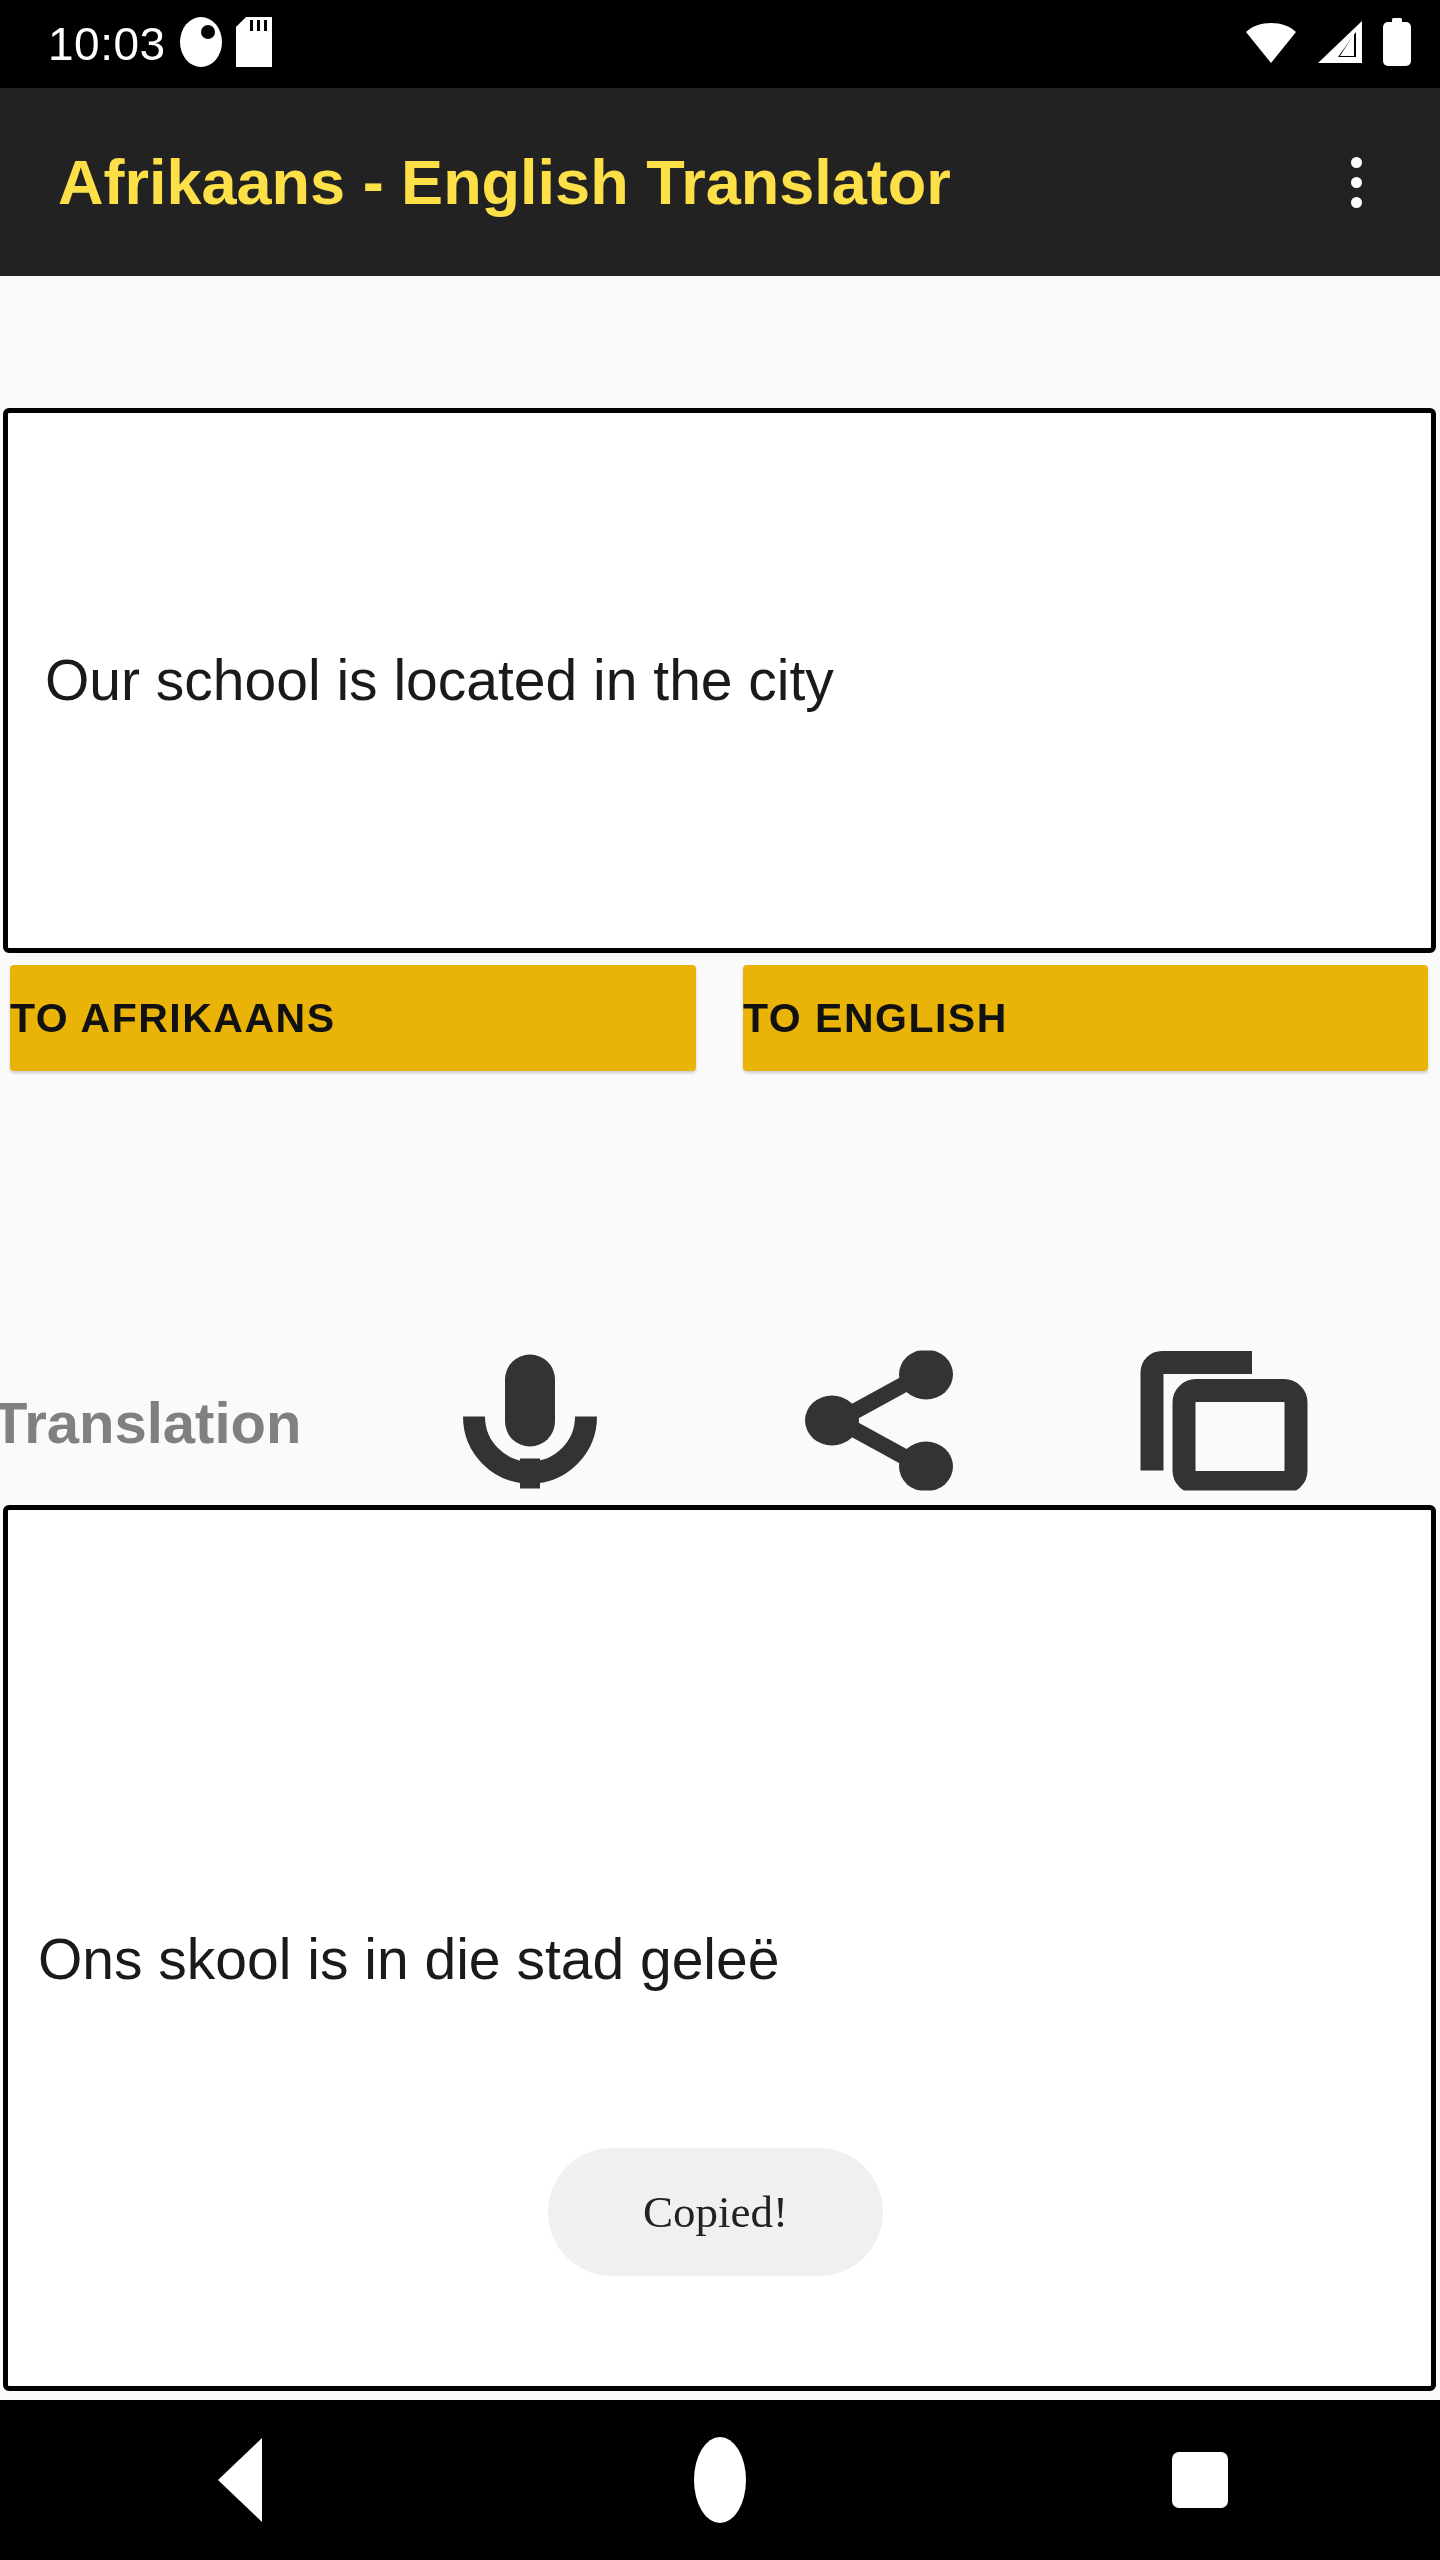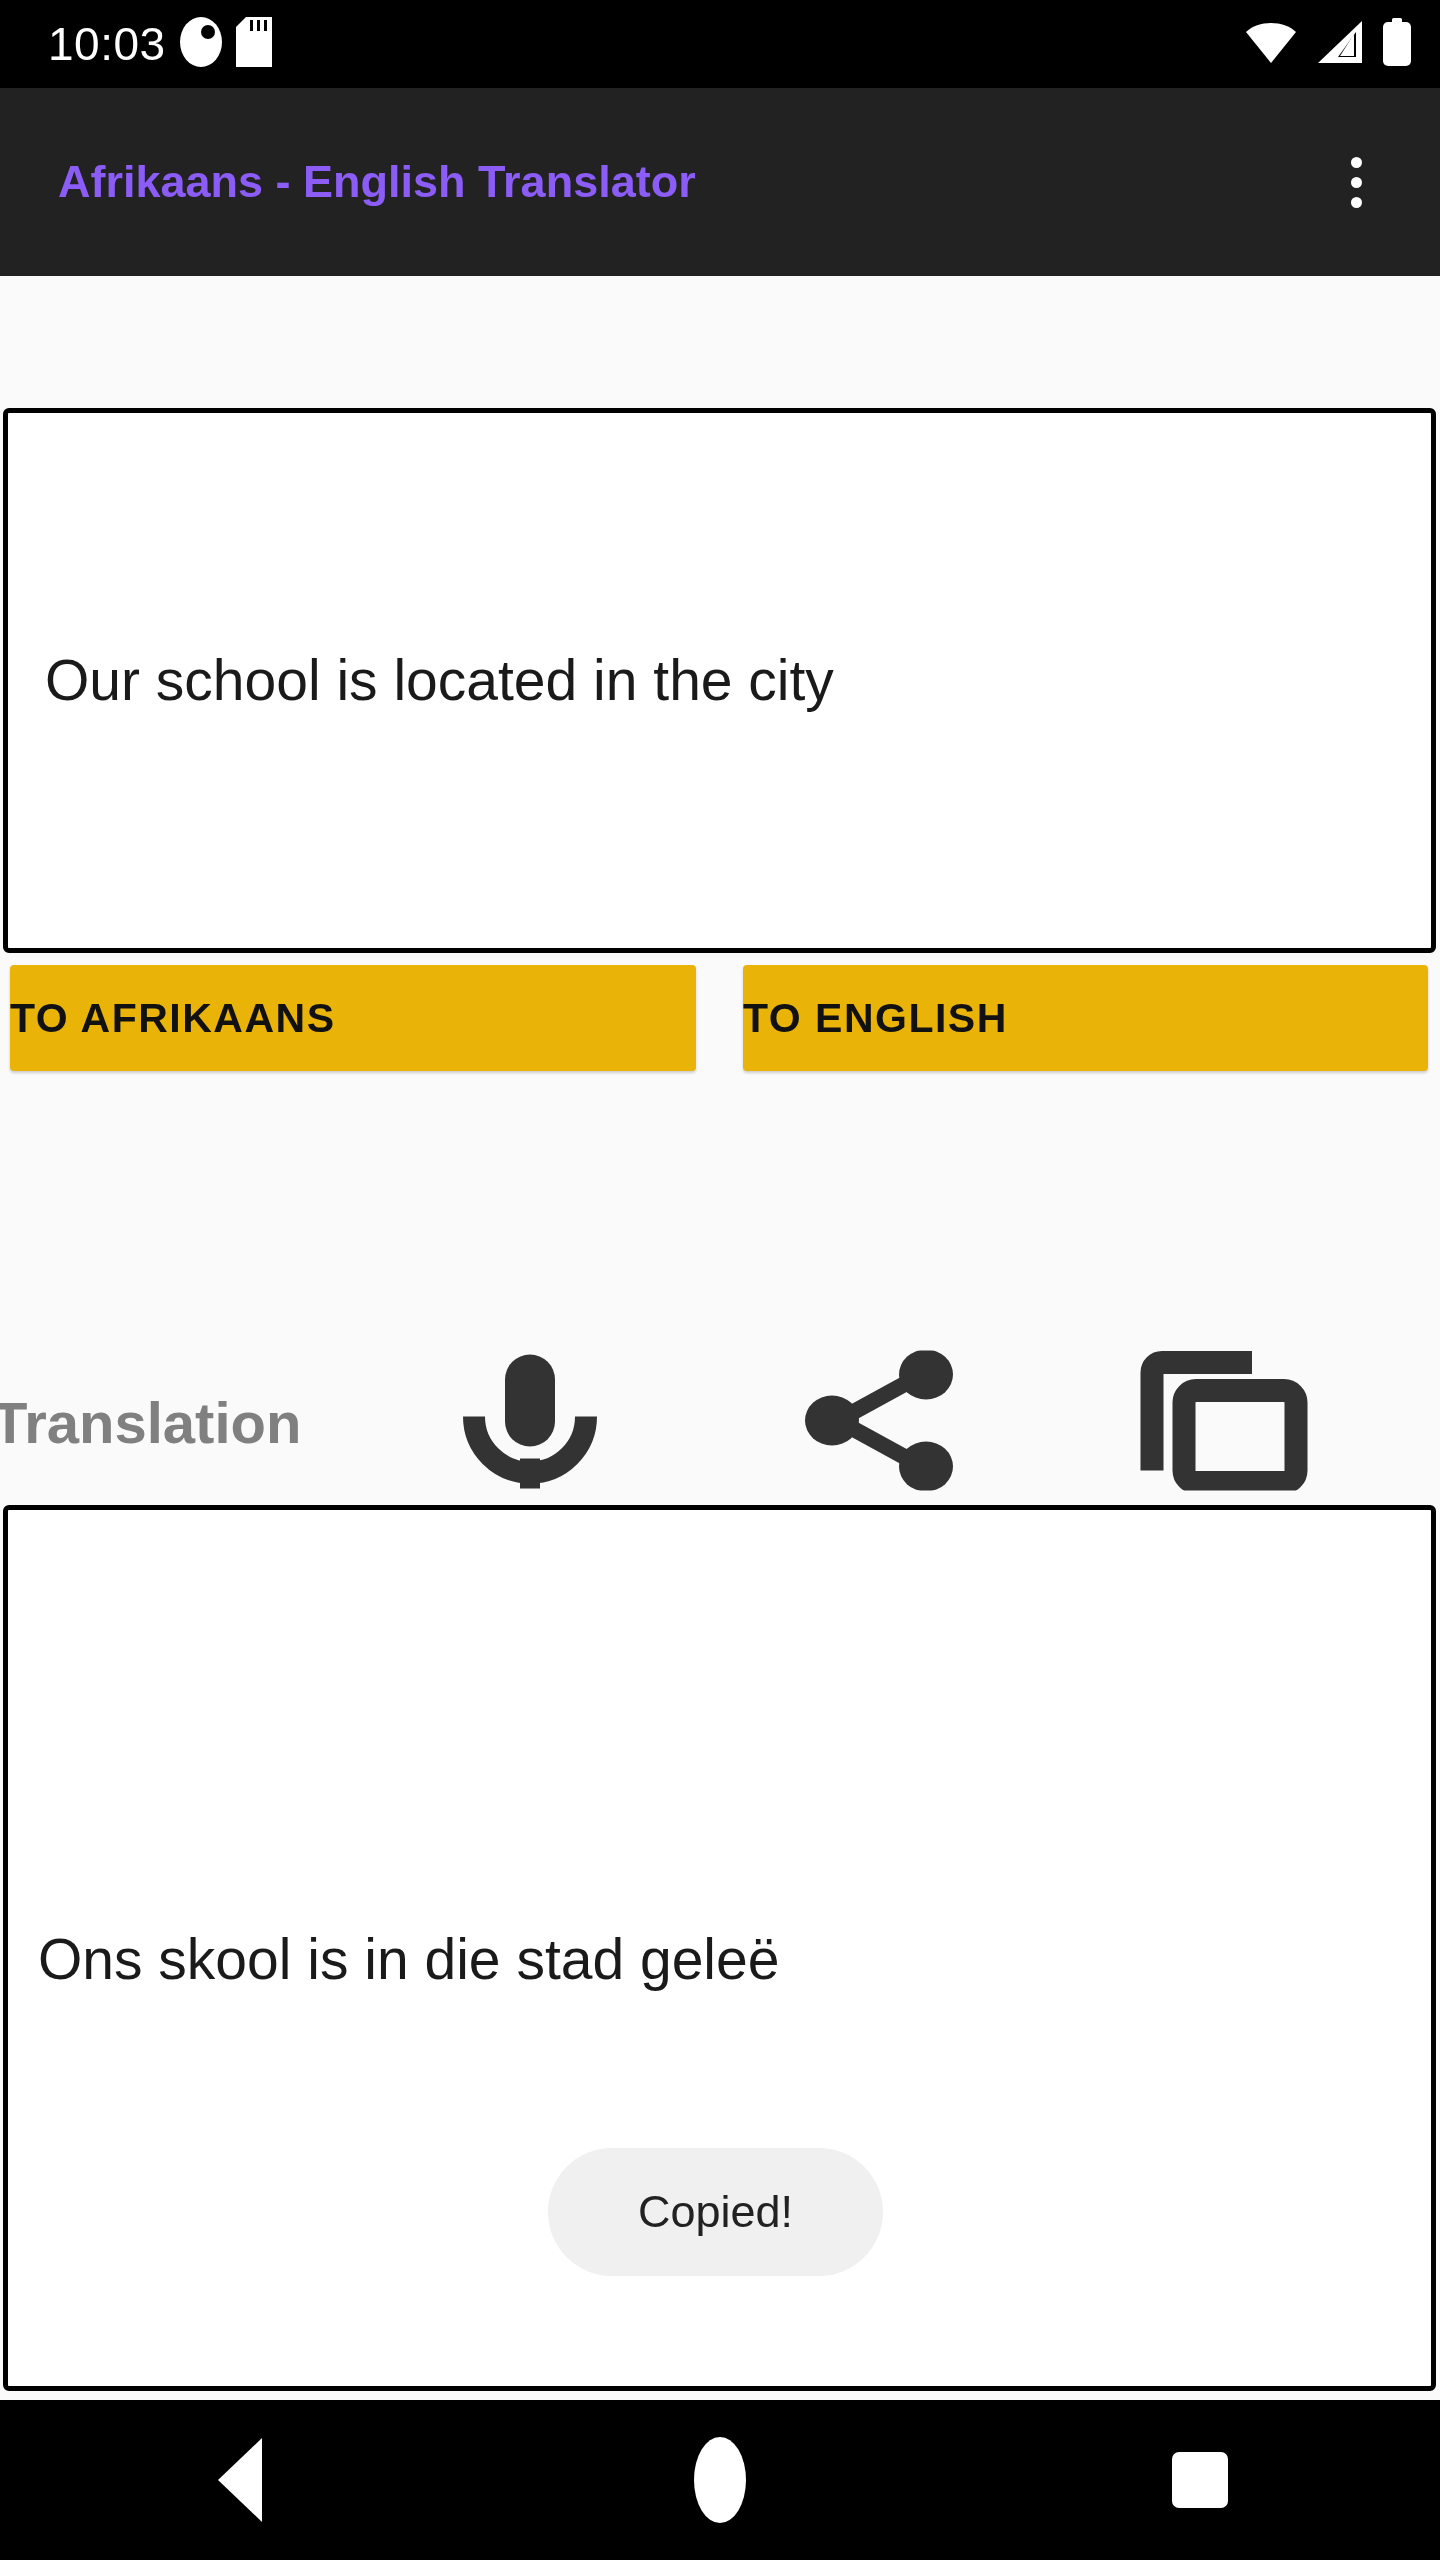--- a/index.html
+++ b/index.html
@@ -22,21 +22,21 @@
   .status-right { margin-left:auto; display:flex; align-items:center; gap:18px; }
   .icn { display:block; }
 
   
   .app-bar {
     position:absolute; top:88px; left:0; width:1440px; height:188px;
     background:#222222; display:flex; align-items:center;
     padding:0 36px 0 58px;
   }
   .app-title {
-    color:#8b5cf6; font-size:45px; font-weight:bold;
+    color:#fde047; font-size:63px; font-weight:bold;
     white-space:nowrap; letter-spacing:0px;
   }
   .overflow-btn {
     margin-left:auto; width:96px; height:96px;
     display:flex; flex-direction:column; align-items:center; justify-content:center; gap:9px;
   }
   .dot { width:11px; height:11px; border-radius:50%; background:#fff; }
 
   
   .orig-header {
@@ -101,21 +101,21 @@
 
   
   .toast {
     position:absolute; left:548px; top:2148px;
     width:335px; height:128px;
     background:#f0f0f0; border-radius:64px;
     display:flex; align-items:center; justify-content:center;
   }
   .toast-text {
     font-size:45px; color:#222222;
-    font-family:Liberation Sans, sans-serif;
+    font-family:Liberation Serif, serif;
   }
 
   
   .nav-bar {
     position:absolute; bottom:0; left:0; width:1440px; height:160px;
     background:#000000; display:flex; align-items:center;
   }
   .nav-btn { flex:1; display:flex; align-items:center; justify-content:center; height:160px; }
   .nav-back {
     width:0; height:0;

